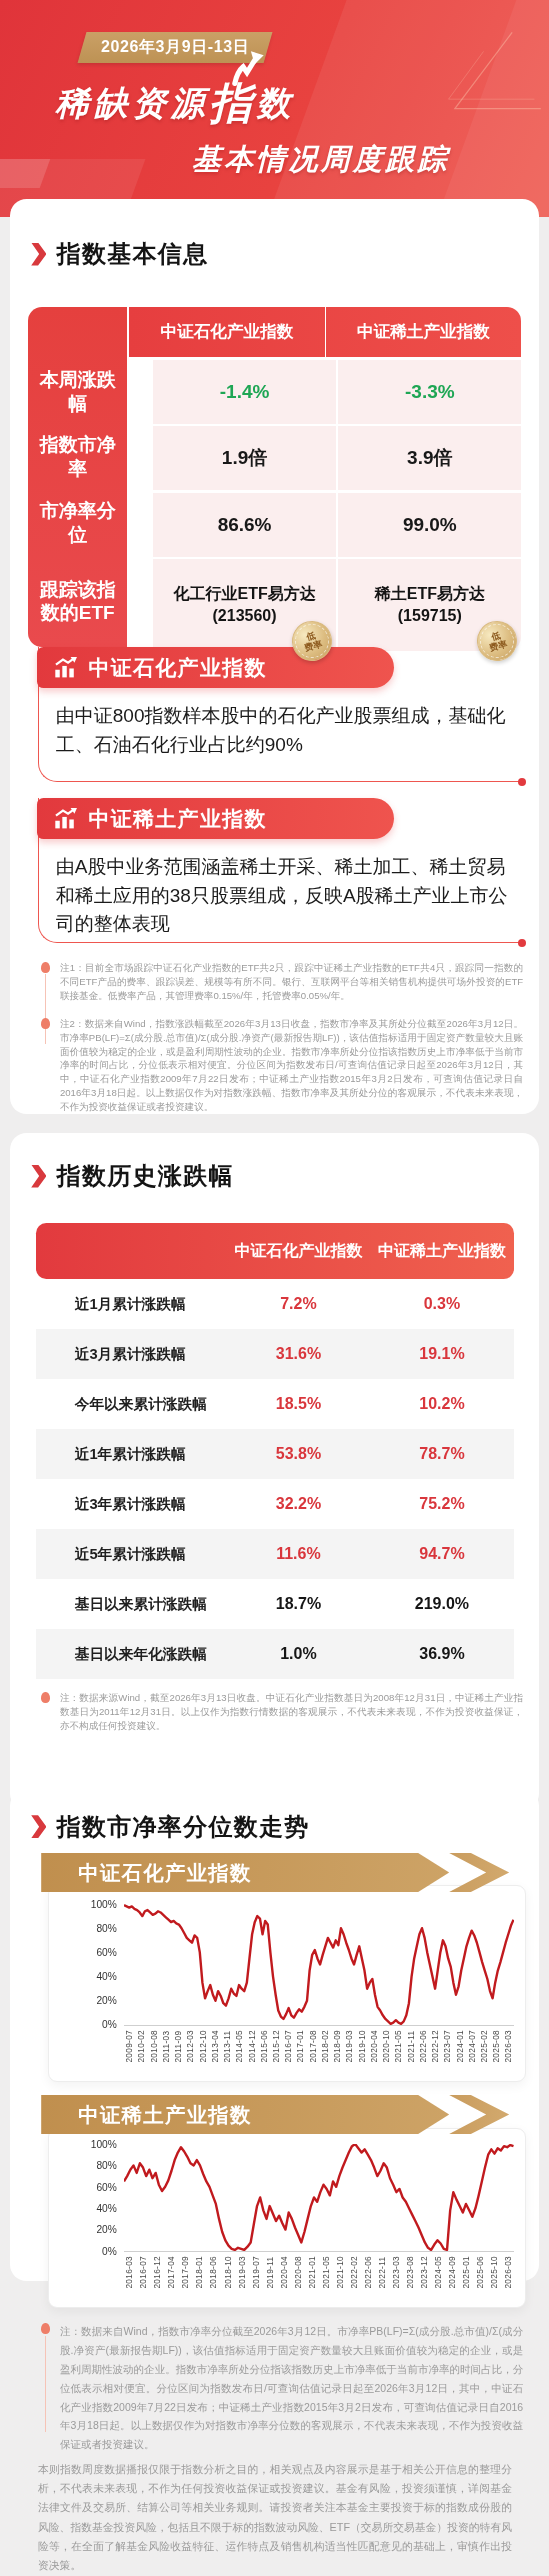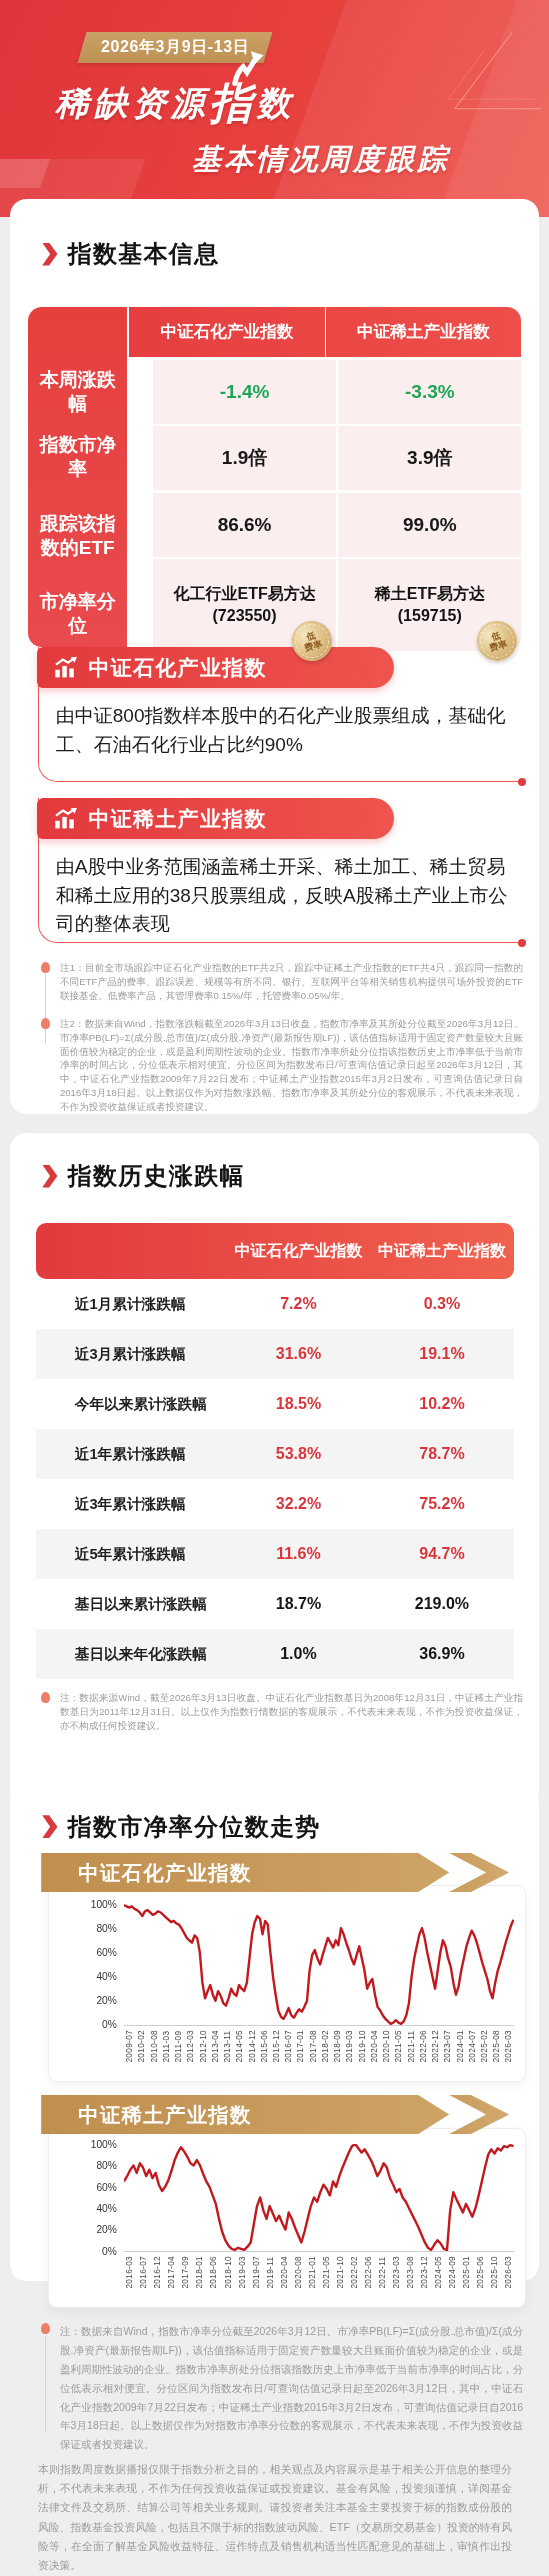--- a/index.html
+++ b/index.html
@@ -19,21 +19,21 @@
   .hdr-arrow{position:absolute;left:229px;top:50px;}
   .hdr-sub{position:absolute;left:159px;top:140px;color:#fff;font-size:29px;font-weight:bold;font-style:italic;
     letter-spacing:3.2px;text-shadow:0 1.9px 3.2px rgba(120,10,10,0.25);white-space:nowrap;margin-left:33px;}
 
   
   .card{position:absolute;left:10.2px;width:529px;background:#fff;border-radius:16.6px;}
   #card1{top:199px;height:915px;}
   #card2{top:1133px;height:677px;}
   #card3{top:1789px;height:492px;}
 
-  .sec-head{position:absolute;left:32px;display:flex;align-items:center;gap:10.2px;}
+  .sec-head{position:absolute;left:21px;display:flex;align-items:center;gap:10.2px;}
   .sec-chevron{width:15.3px;height:23px;background:#d8393d;
     clip-path:polygon(0 0,45% 0,100% 50%,45% 100%,0 100%,52% 50%);}
   .sec-title{font-size:24px;font-weight:bold;color:#141414;letter-spacing:1.3px;}
 
   
   #t1{position:absolute;left:18px;top:108px;width:494px;height:340px;}
   #t1-left{position:absolute;left:0;top:0;width:99px;height:340px;border-radius:14px 0 0 14px;
     background:linear-gradient(180deg,#e5403e,#e94a4d);display:flex;flex-direction:column;}
   .t1-spacer{height:52px;}
   .t1-lab{display:flex;align-items:center;justify-content:center;text-align:center;
@@ -149,22 +149,22 @@
     <div class="sec-head" style="top:39px;">
       <span class="sec-chevron"></span>
       <span class="sec-title">指数基本信息</span>
     </div>
 
     <div id="t1">
       <div id="t1-left">
         <div class="t1-spacer"></div>
         <div class="t1-lab h100">本周涨跌幅</div>
         <div class="t1-lab h100">指数市净率</div>
+        <div class="t1-lab h100">市净率分位</div>
         <div class="t1-lab h140">跟踪该指数的ETF</div>
-        <div class="t1-lab h100">市净率分位</div>
       </div>
       <div id="t1-right">
         <div id="t1-head">
           <div class="t1-hcell">中证石化产业指数</div>
           <div class="t1-hcell">中证稀土产业指数</div>
         </div>
         <div id="t1-body">
           <div class="t1-cell">
               <span class="val-green">-1.4%</span>
             </div>
@@ -178,21 +178,21 @@
               <span class="val-dark">3.9倍</span>
             </div>
           <div class="t1-cell">
               <span class="val-dark">86.6%</span>
             </div>
           <div class="t1-cell">
               <span class="val-dark">99.0%</span>
             </div>
           <div class="t1-cell">
             <span class="etf-name">化工行业ETF易方达</span>
-            <span class="etf-code">(723550)</span>
+            <span class="etf-code">(213560)</span>
             <span class="seal">
                 <span>低</span>
                 <span>费率</span>
               </span>
           </div>
           <div class="t1-cell">
             <span class="etf-name">稀土ETF易方达</span>
             <span class="etf-code">(159715)</span>
             <span class="seal">
                 <span>低</span>

